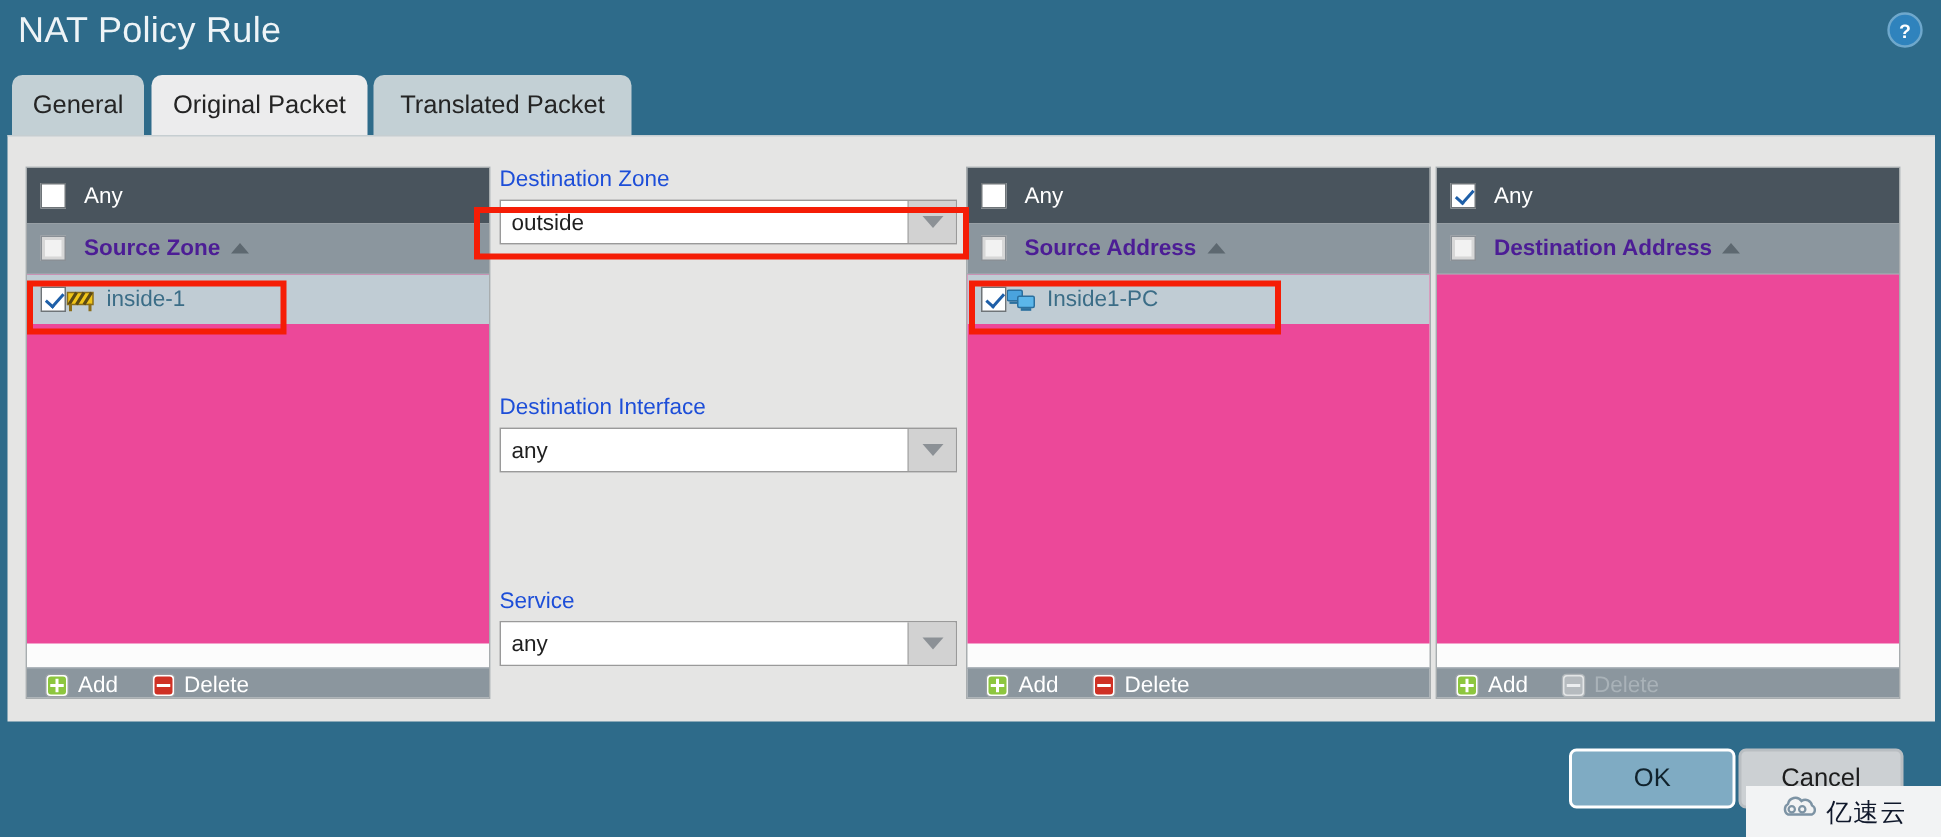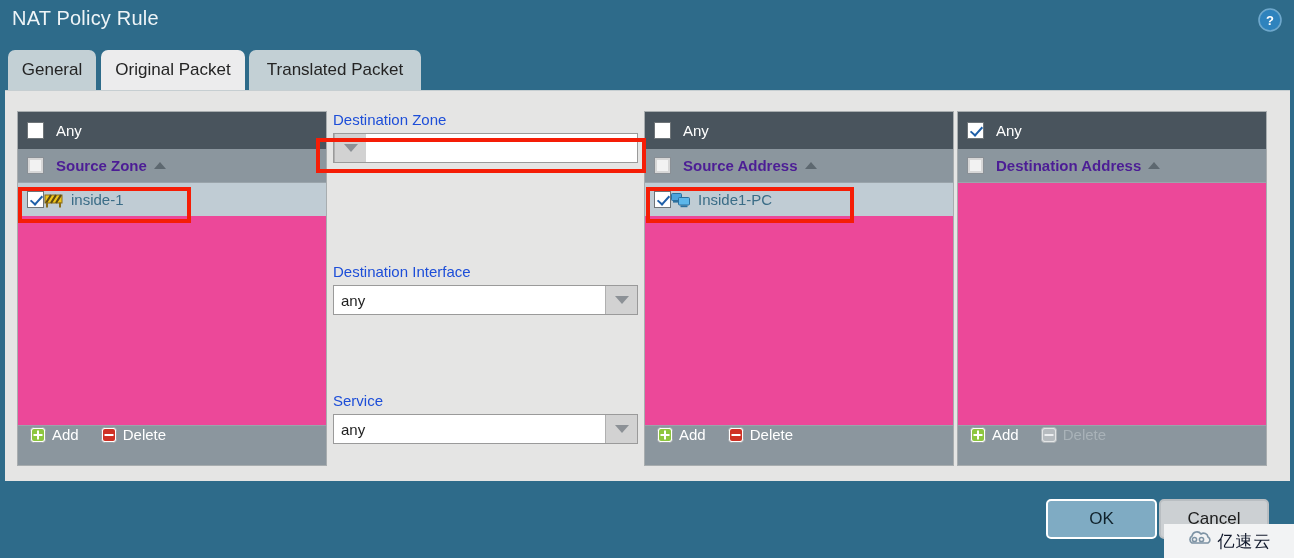--- a/index.html
+++ b/index.html
@@ -18,21 +18,21 @@
   
   .titlebar {
     position: absolute;
     left: 0; top: 0;
     width: 1294px; height: 42px;
     background: #2e6b8a;
   }
   .title-text {
     position: absolute;
     left: 12px; top: 7px;
-    font-size: 20px;
+    font-size: 24px;
     color: #eef4f7;
     letter-spacing: 0.2px;
     white-space: nowrap;
   }
   .help-icon {
     position: absolute;
     right: 12px; top: 8px;
     width: 24px; height: 24px;
   }
 
@@ -137,24 +137,24 @@
     background: #c0ccd4;
   }
   .lp-row-label {
     font-size: 15px;
     color: #3b6d87;
     margin-left: 8px;
   }
   .lp-footer {
     position: absolute;
     left: 0; right: 0; bottom: 0;
-    height: 40px;
+    height: 20px;
     background: #8b969e;
     display: flex;
-    align-items: flex-start;
+    align-items: flex-end;
     padding-left: 12px;
     box-sizing: border-box;
     border-top: 1px solid #9aa4ab;
   }
   .fbtn {
     display: flex;
     align-items: center;
     margin-right: 22px;
     font-size: 15px;
     color: #ffffff;
@@ -371,20 +371,21 @@
           </svg>
         </span>
         <span class="fbtn-label">Delete</span>
       </div>
     </div>
   </div>
 
   <div class="form-col" style="left:328px;">
     <div class="form-label">Destination Zone</div>
     <div class="combo">
+      <div class="combo-value">outside</div>
       <div class="combo-arrow">
           <i></i>
         </div>
     </div>
 
     <div class="form-label" style="margin-top:100px;">Destination Interface</div>
     <div class="combo">
       <div class="combo-value">any</div>
       <div class="combo-arrow">
           <i></i>

